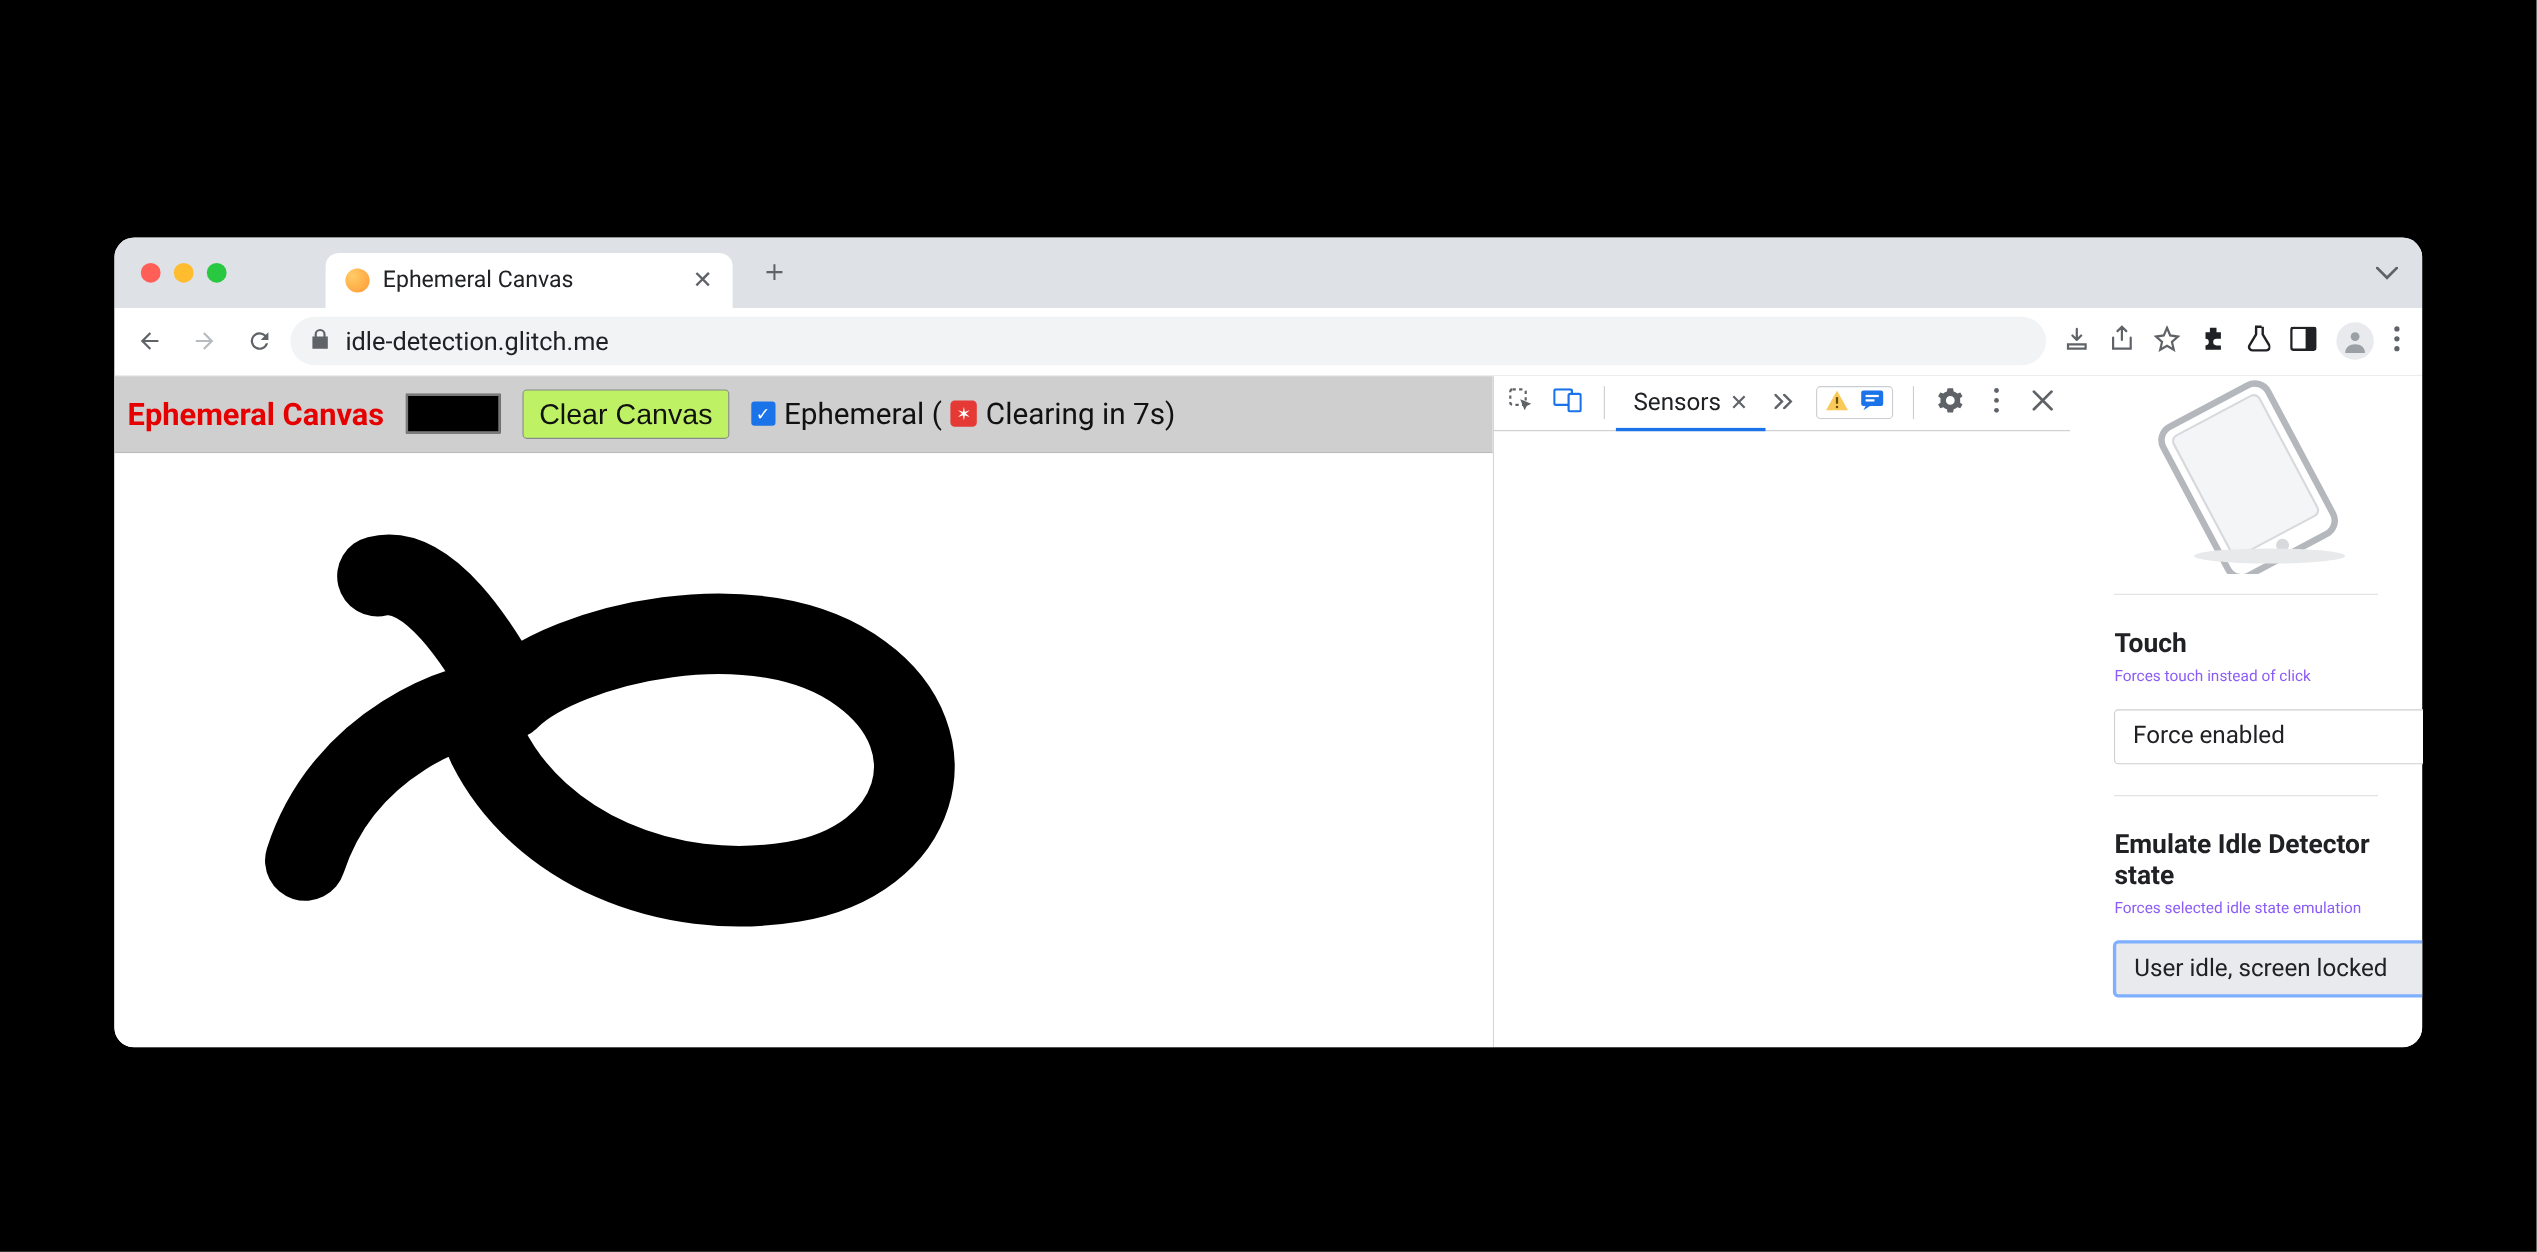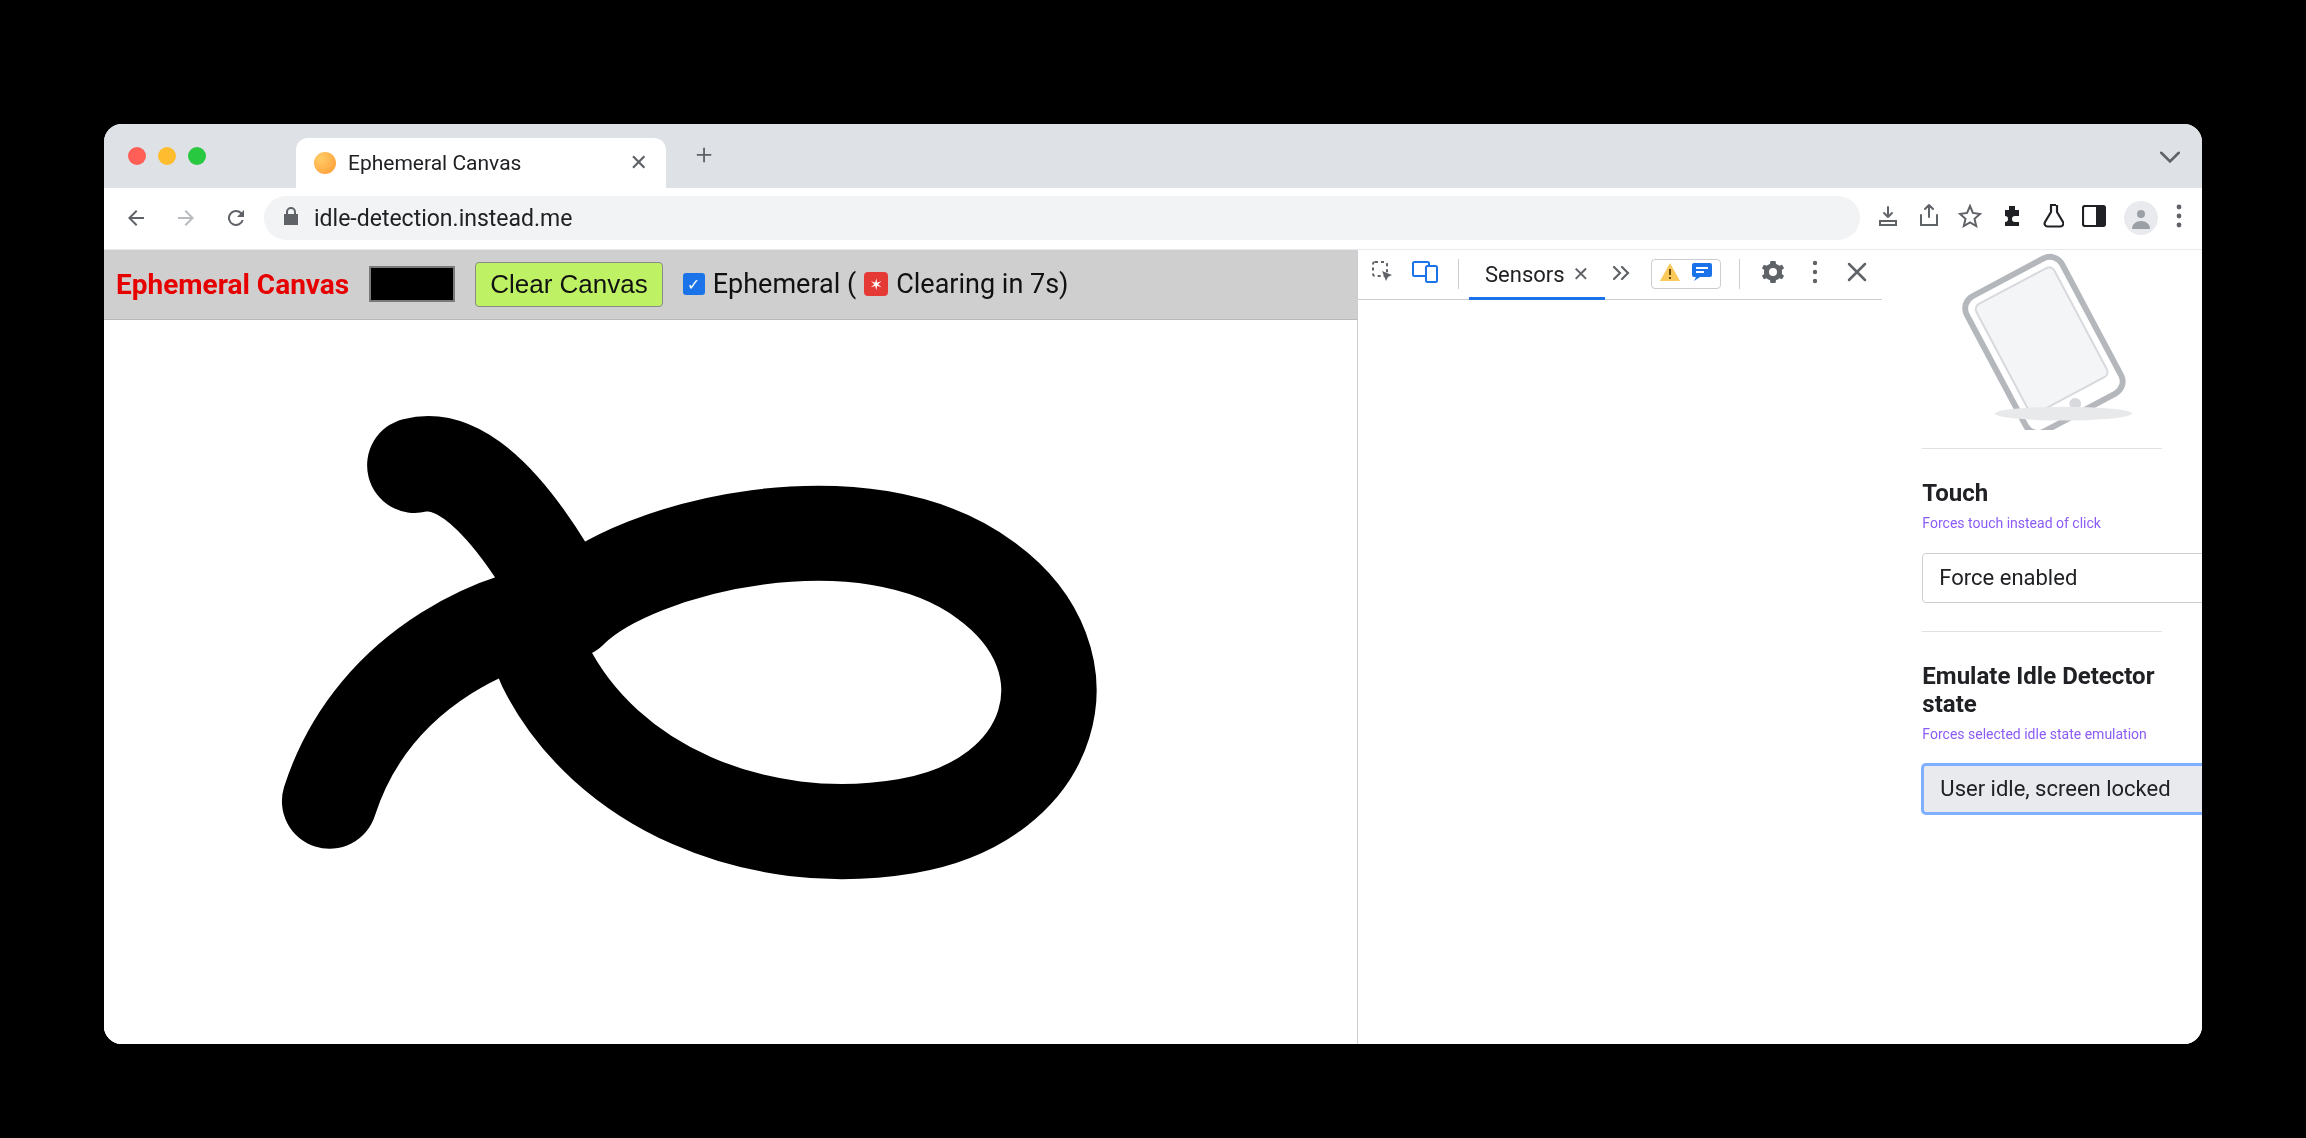--- a/index.html
+++ b/index.html
@@ -7,21 +7,21 @@
     background: #000;
     font-family: -apple-system, BlinkMacSystemFont, "Segoe UI", Roboto, Helvetica, Arial, sans-serif;
     width: 2306px;
     height: 1138px;
     display: flex;
     align-items: center;
     justify-content: center;
   }
   .browser-window {
     width: 2098px;
-    height: 920px;
+    height: 736px;
     background: #fff;
     border-radius: 18px;
     overflow: hidden;
     box-shadow: 0 30px 80px rgba(0,0,0,0.6);
     display: flex;
     flex-direction: column;
     margin-top: 29px;
   }
   
   .tabbar {
@@ -209,21 +209,21 @@
       <svg width="24" height="24" viewBox="0 0 24 24">
           <path d="M17.65 6.35A8 8 0 1 0 19.73 14h-2.08A6 6 0 1 1 16.24 7.76L13 11h7V4z" fill="#5f6368"></path>
         </svg>
     </div>
     <div class="omnibox">
       <span class="lock-icon">
         <svg width="18" height="20" viewBox="0 0 18 20">
             <path d="M14 8V6a5 5 0 0 0-10 0v2H2v11h14V8zM6 6a3 3 0 0 1 6 0v2H6z" fill="#5f6368"></path>
           </svg>
       </span>
-      <span class="url">idle-detection.instead.me</span>
+      <span class="url">idle-detection.glitch.me</span>
     </div>
     <div class="addr-right">
       <span class="ic">
         <svg width="24" height="24" viewBox="0 0 24 24">
             <path d="M12 3v10m0 0l-4-4m4 4l4-4M4 17h16v4H4z" stroke="#5f6368" stroke-width="2" fill="none" stroke-linecap="round"></path>
           </svg>
       </span>
       <span class="ic">
         <svg width="22" height="26" viewBox="0 0 22 26">
             <path d="M11 2v12m0-12L7 6m4-4l4 4M3 12v10h16V12" stroke="#5f6368" stroke-width="2" fill="none" stroke-linecap="round"></path>

